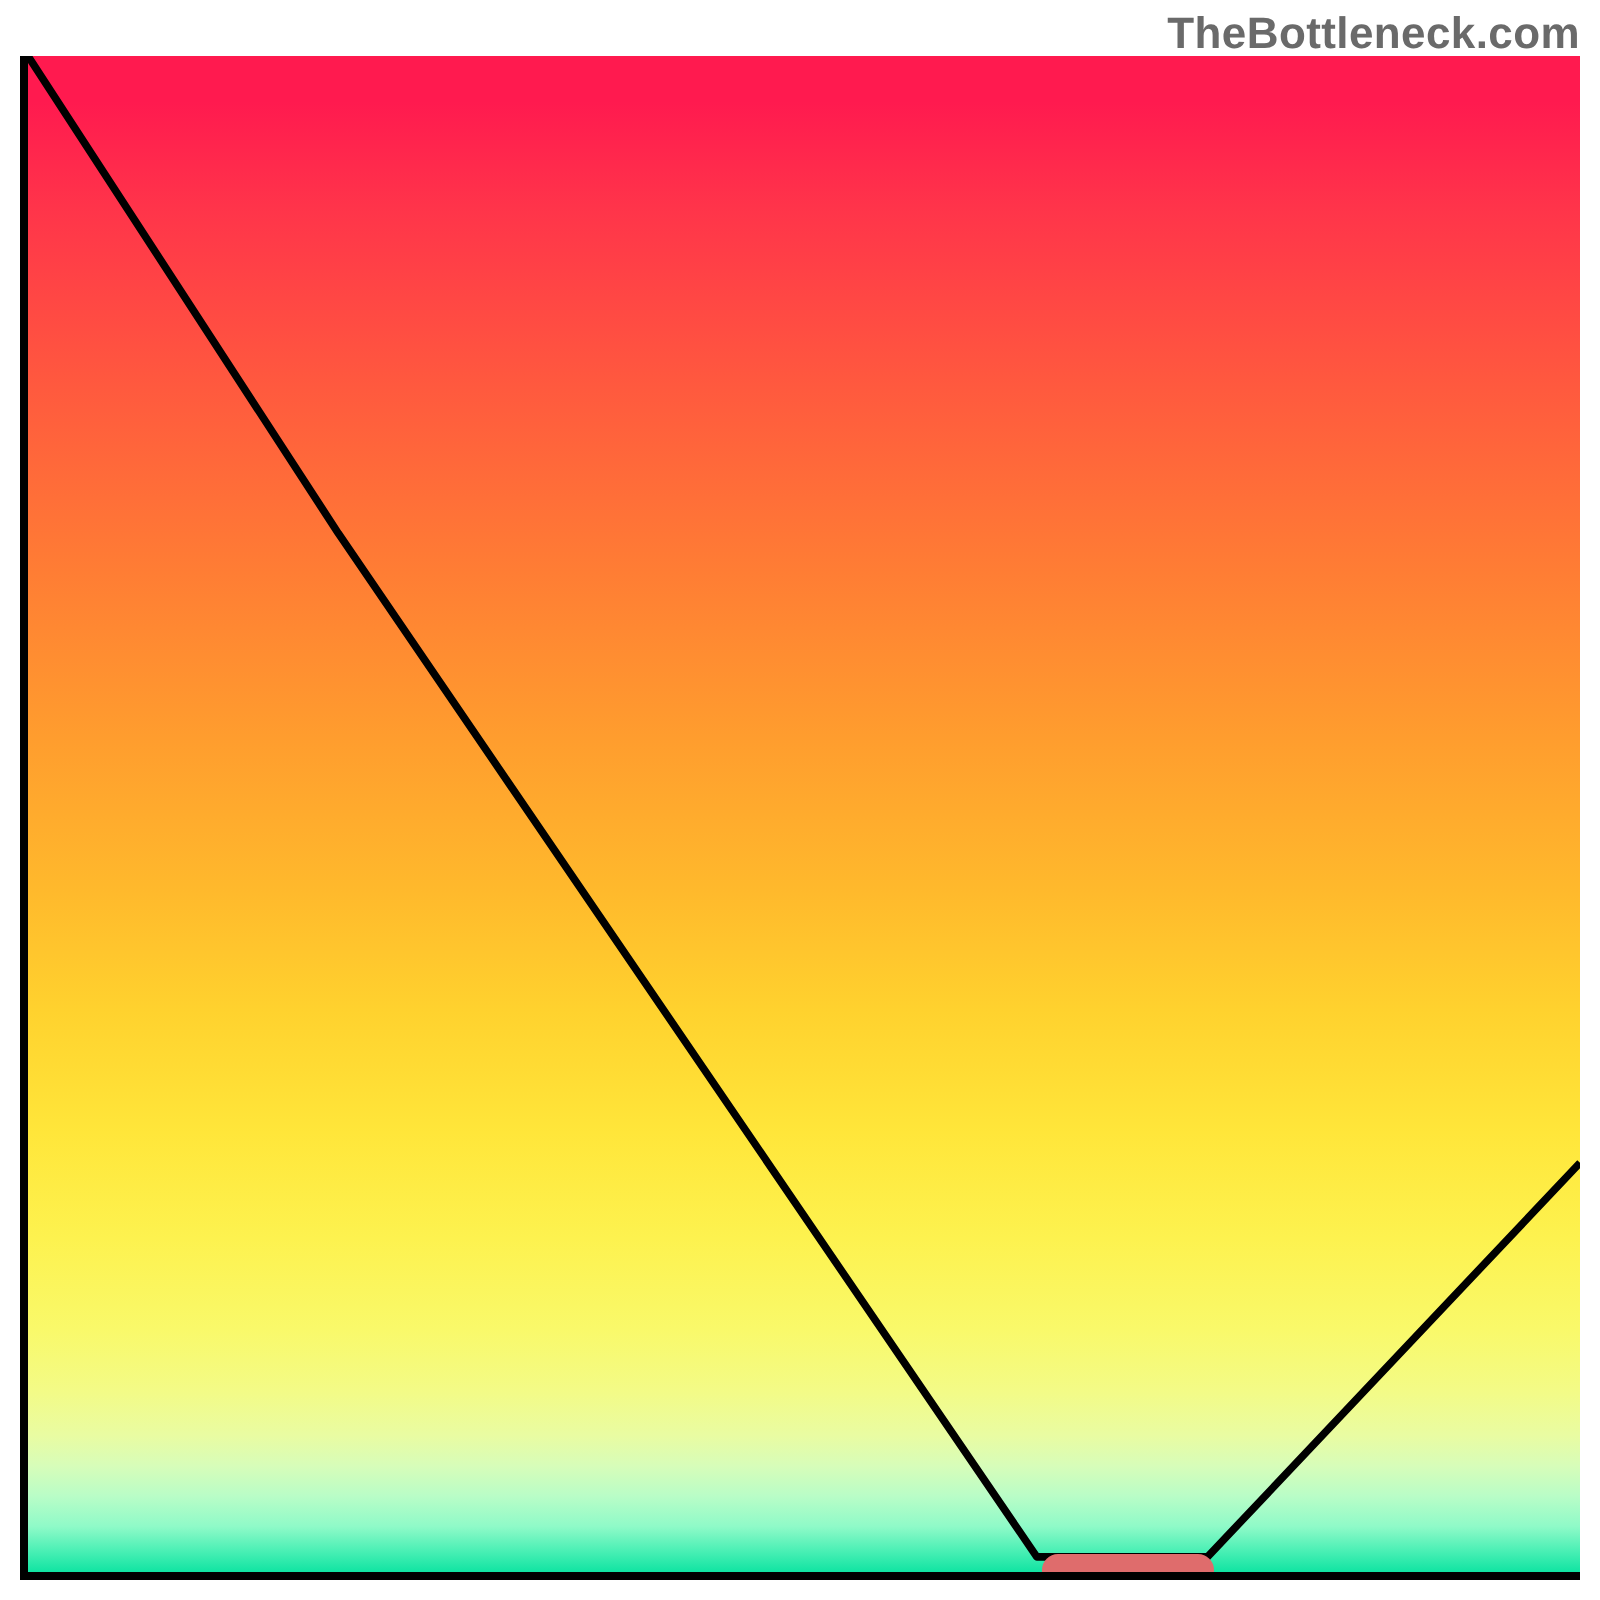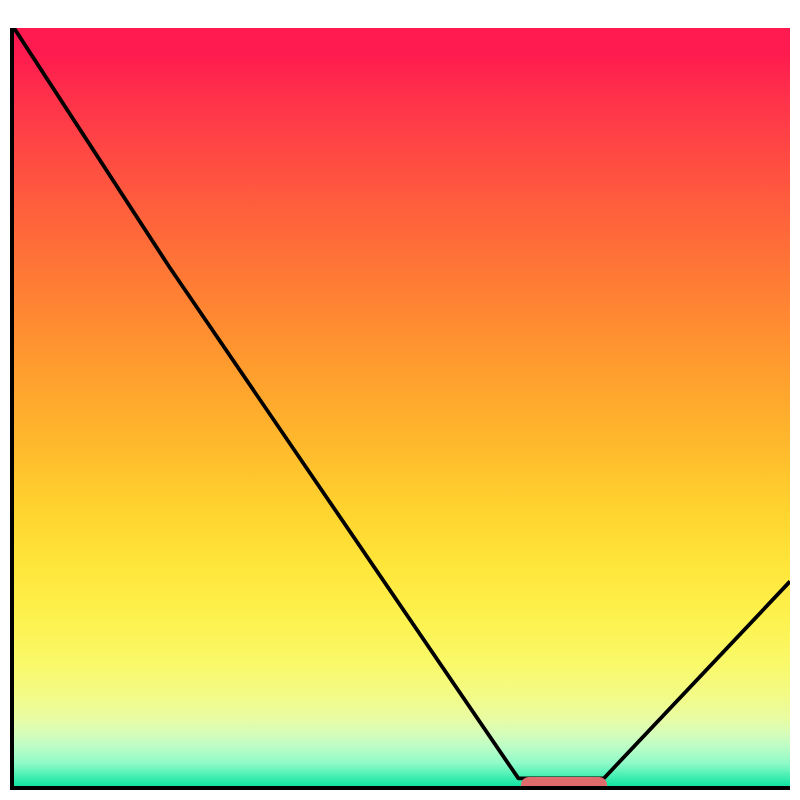--- a/index.html
+++ b/index.html
@@ -77,20 +77,21 @@
     position: absolute;
     background: #df6c6c;
     border-radius: 14px;
     pointer-events: none;
   }
 </style>
 </head>
 <body>
 
 <div class="container">
+  <div class="watermark">TheBottleneck.com</div>
 
   <div class="plot">
     <div class="gradient"></div>
     <svg class="curve" viewBox="0 0 780 762" preserveAspectRatio="none">
       <path d="M0.0 0.0 L156.0 240.0 L507.0 754.4 L592.8 754.4 L780.0 556.3"></path>
     </svg>
     <div class="marker" style="left: 507px; width: 85.8px; height: 16px; top: 749px; background: rgb(223, 108, 108);"></div>
   </div>
 </div>
 

